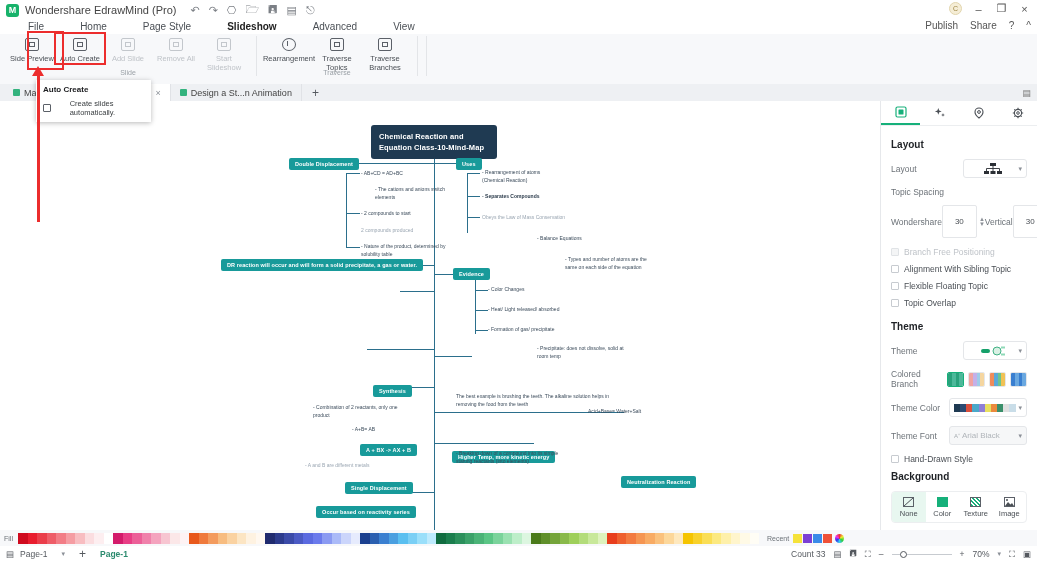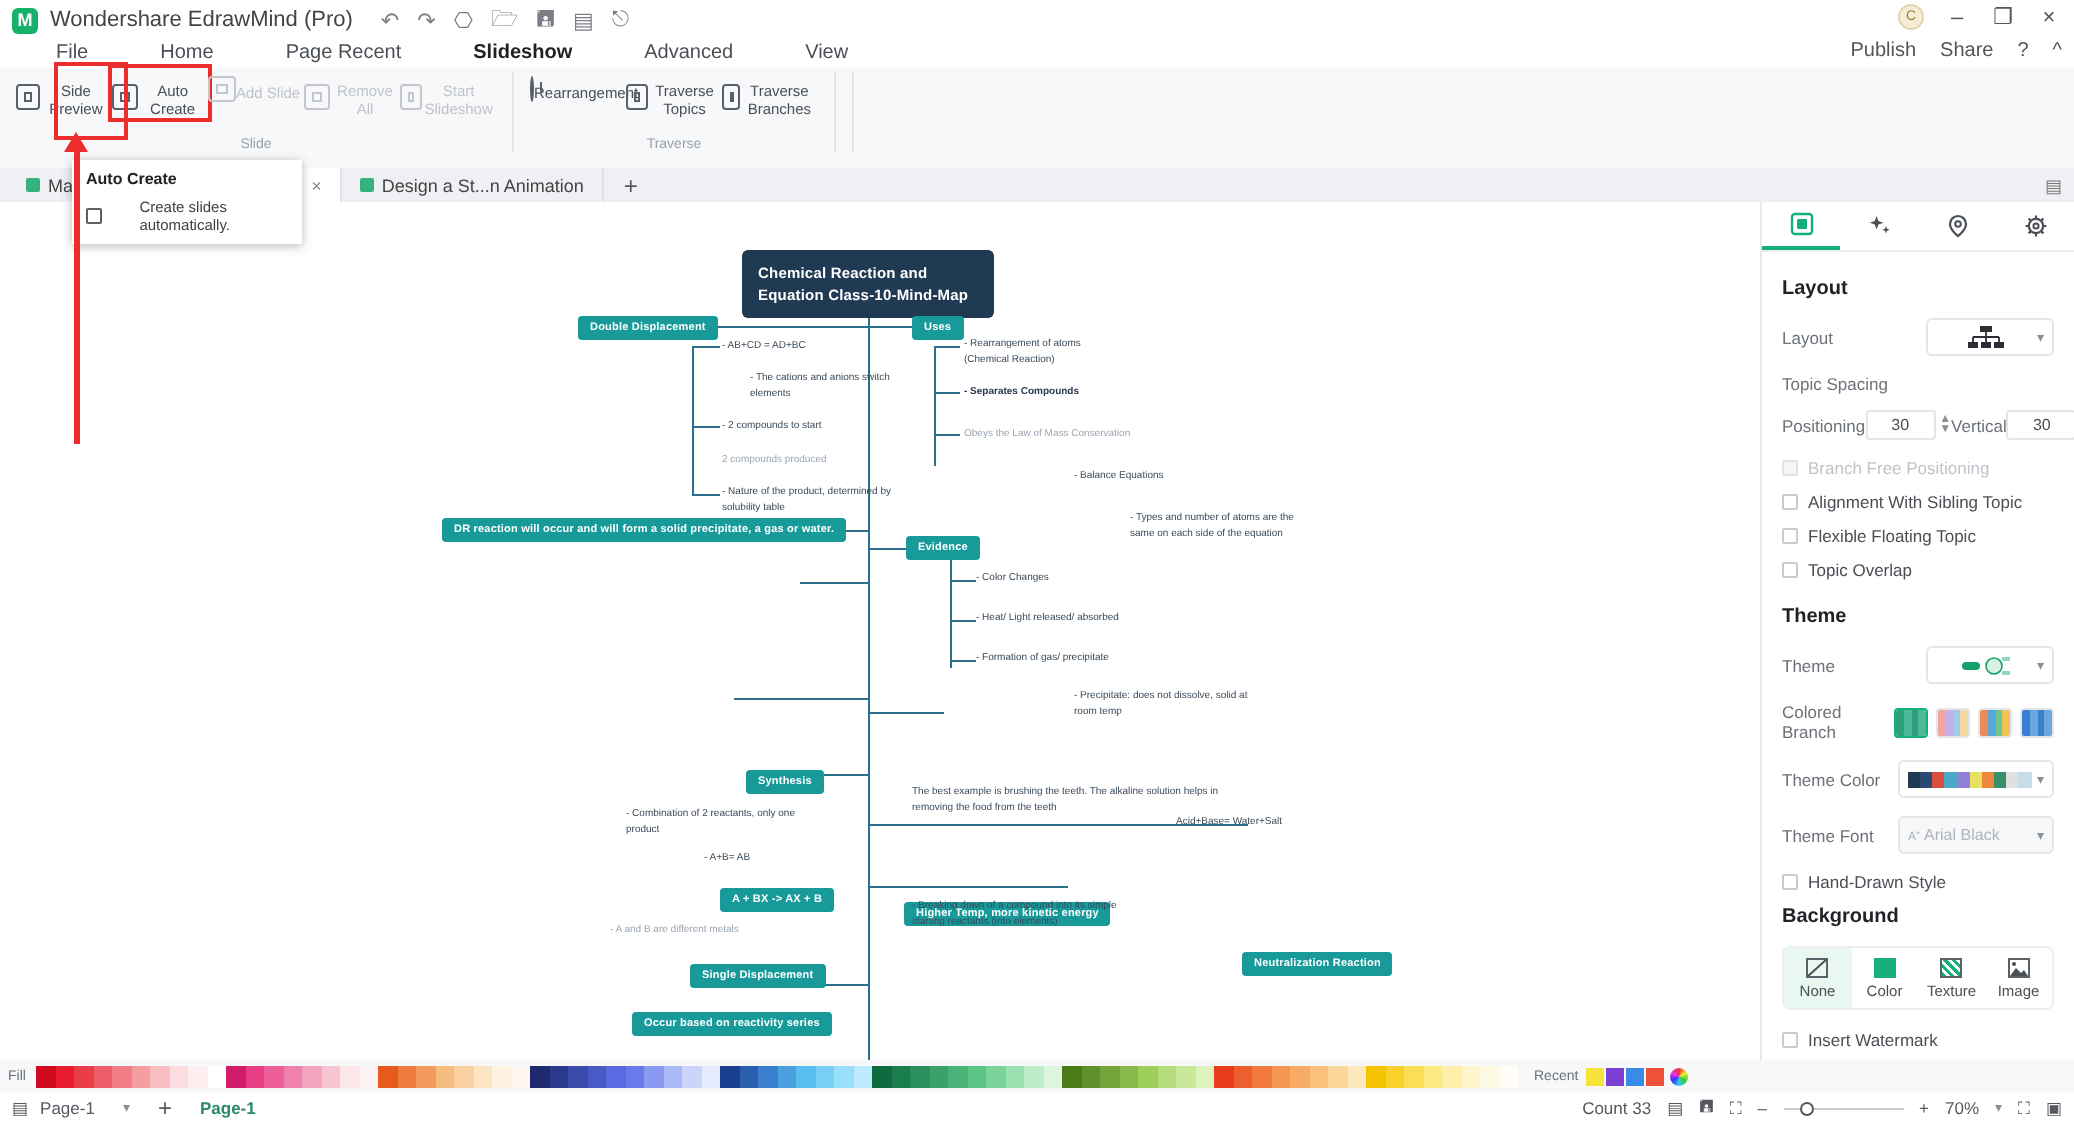--- a/index.html
+++ b/index.html
@@ -28,21 +28,21 @@
   .menu-item { font-size:10px; color:#4a4f55; padding:0 18px; line-height:14px; }
   .menu-item.active { font-weight:bold; color:#222; }
   .menu-right { position:absolute; right:6px; top:0; display:flex; align-items:center; gap:12px; font-size:10px; color:#555; }
 
   
   .ribbon { height:50px; background:#f7f8fa; display:flex; align-items:flex-start; padding-left:4px; position:relative; }
   .rgroup { display:flex; flex-direction:column; align-items:center; height:50px; position:relative; padding:0 4px; }
   .rgroup-items { display:flex; align-items:flex-start; height:38px; }
   .rgroup-label { font-size:7px; color:#9aa0a6; margin-top:-3px; }
   .rsep { width:1px; background:#e3e5e8; height:40px; margin:2px 4px 0 4px; }
-  .rbtn { width:48px; display:flex; flex-direction:row; align-items:center; padding-top:4px; cursor:pointer; }
+  .rbtn { width:48px; display:flex; flex-direction:column; align-items:center; padding-top:4px; cursor:pointer; }
   .rbtn .glyph { width:14px; height:13px; border:1px solid #5b6068; border-radius:2px; position:relative; }
   .rbtn .glyph::after { content:""; position:absolute; left:3px; top:3px; right:3px; bottom:3px; border:1px solid #5b6068; }
   .rbtn .glyph.circle { border-radius:50%; }
   .rbtn .glyph.circle::after { left:4px; top:2px; right:4px; bottom:4px; border:none; border-left:1px solid #5b6068; }
   .rbtn .lbl { font-size:7.5px; color:#4a4f55; text-align:center; line-height:9px; margin-top:3px; }
   .rbtn.disabled .glyph { border-color:#c3c7cc; }
   .rbtn.disabled .glyph::after { border-color:#c3c7cc; }
   .rbtn.disabled .lbl { color:#bfc3c8; }
   .rbtn.highlight { outline:2px solid #ec2d2d; }
 
@@ -76,21 +76,21 @@
   .rp-tab { flex:1; display:flex; align-items:center; justify-content:center; cursor:pointer; }
   .rp-tab.active { border-bottom:2px solid #16b07a; }
   .rp-body { padding:7px 10px 0 10px; }
   .rp-h { font-size:10px; font-weight:bold; color:#1f2226; margin:6px 0 9px; }
   .rp-row { display:flex; align-items:center; justify-content:space-between; margin-bottom:9px; }
   .rp-lbl { font-size:8.5px; color:#6c7278; }
   .rp-sub { font-size:8.5px; color:#6c7278; margin-bottom:8px; }
   .ctl { height:19px; min-width:57px; border:1px solid #e4e6e9; border-radius:3px; background:#fff;
          display:flex; align-items:center; justify-content:space-between; padding:0 4px; }
   .chev { font-size:7px; color:#8b9097; }
-  .spin { width:35px; height:15px; border:1px solid #e4e6e9; border-radius:2px; display:flex;
+  .spin { width:35px; height:33px; border:1px solid #e4e6e9; border-radius:2px; display:flex;
           align-items:center; justify-content:center; font-size:8px; color:#4a4f55; }
   .spin-arrows { font-size:6px; color:#8b9097; line-height:5px; margin-left:2px; }
   .cb-row { display:flex; align-items:center; gap:5px; margin-bottom:7px; }
   .cb { width:8px; height:8px; border:1px solid #c7cbd0; border-radius:1px; background:#fff; }
   .cb-lbl { font-size:8.5px; color:#4a4f55; }
   .cb-row.disabled .cb { border-color:#e0e3e6; background:#f4f5f6; }
   .cb-row.disabled .cb-lbl { color:#bfc3c8; }
   .branch-opts { display:flex; gap:4px; }
   .bopt { width:17px; height:15px; border:1px solid #e4e6e9; border-radius:2px; overflow:hidden; display:flex; }
   .bopt.sel { border-color:#16b07a; }
@@ -156,21 +156,21 @@
     <div class="avatar">C</div>
     <div class="winbtn">–</div>
     <div class="winbtn">❐</div>
     <div class="winbtn">×</div>
   </div>
 </div>
 
 <div class="menubar">
   <div class="menu-item">File</div>
   <div class="menu-item">Home</div>
-  <div class="menu-item">Page Recent</div>
+  <div class="menu-item">Page Style</div>
   <div class="menu-item active">Slideshow</div>
   <div class="menu-item">Advanced</div>
   <div class="menu-item">View</div>
   <div class="menu-right">
     <span>Publish</span>
     <span>Share</span>
     <span>?</span>
     <span>^</span>
   </div>
 </div>
@@ -359,21 +359,21 @@
           <rect x="14" y="9" width="5" height="3" fill="#2b2f35"></rect>
           <path d="M10 4 L10 6.5 M3.5 9 L3.5 6.5 M10 9 L10 6.5 M16.5 9 L16.5 6.5 M3.5 6.5 L16.5 6.5" stroke="#2b2f35" stroke-width="0.9" fill="none"></path>
         </svg>
         <span class="chev">▾</span>
       </div>
     </div>
 
     <div class="rp-sub">Topic Spacing</div>
 
     <div class="rp-row">
-      <span class="rp-lbl">Positioning</span>
+      <span class="rp-lbl">Wondershare</span>
       <div style="display:flex;align-items:center;">
         <div class="spin">30</div>
         <div class="spin-arrows">▲<br>▼</div>
       </div>
       <span class="rp-lbl">Vertical</span>
       <div style="display:flex;align-items:center;">
         <div class="spin">30</div>
 
       </div>
     </div>

